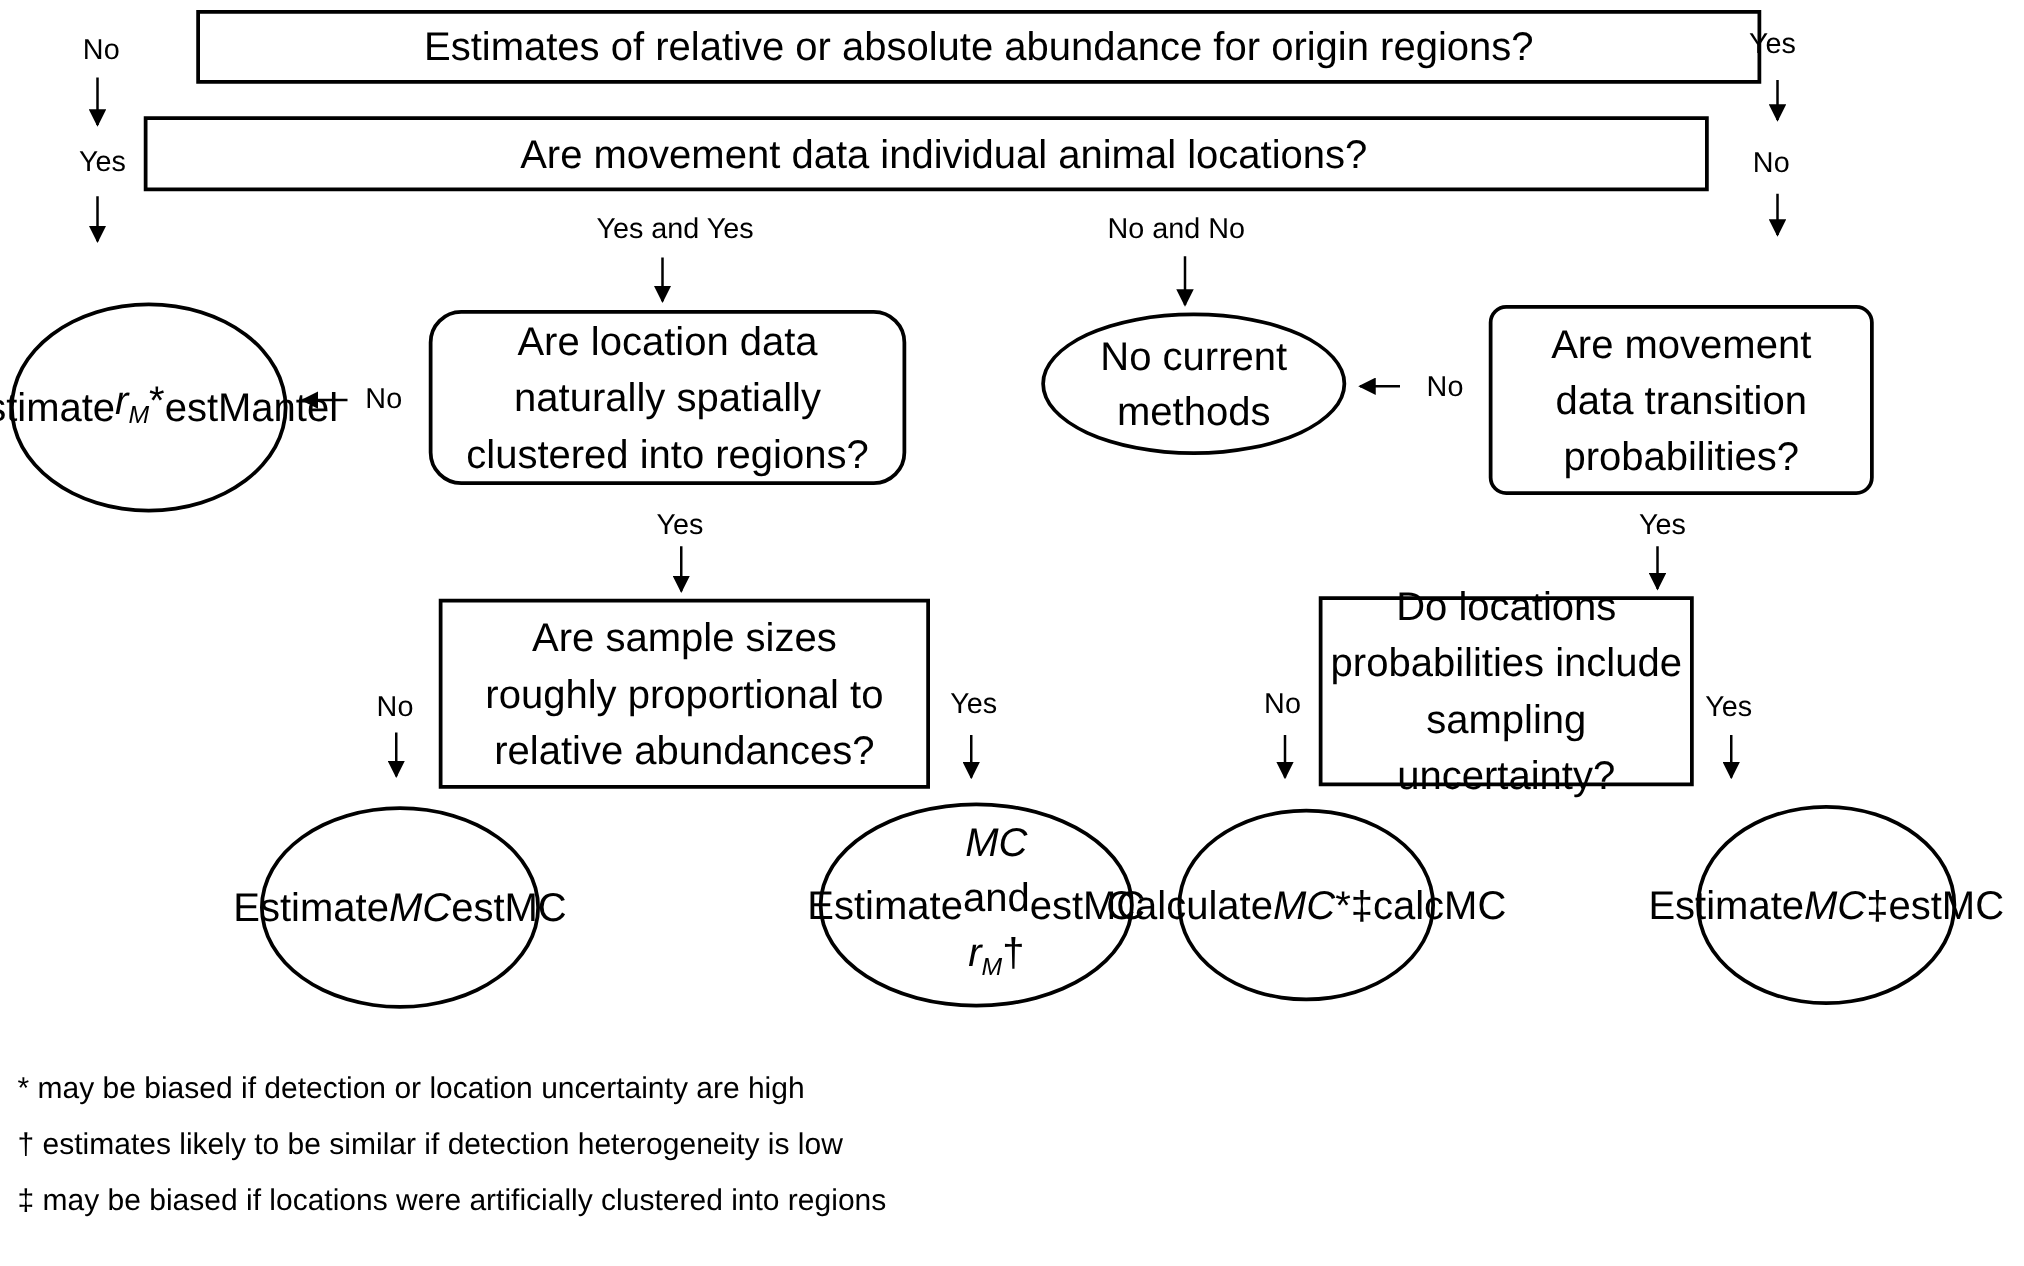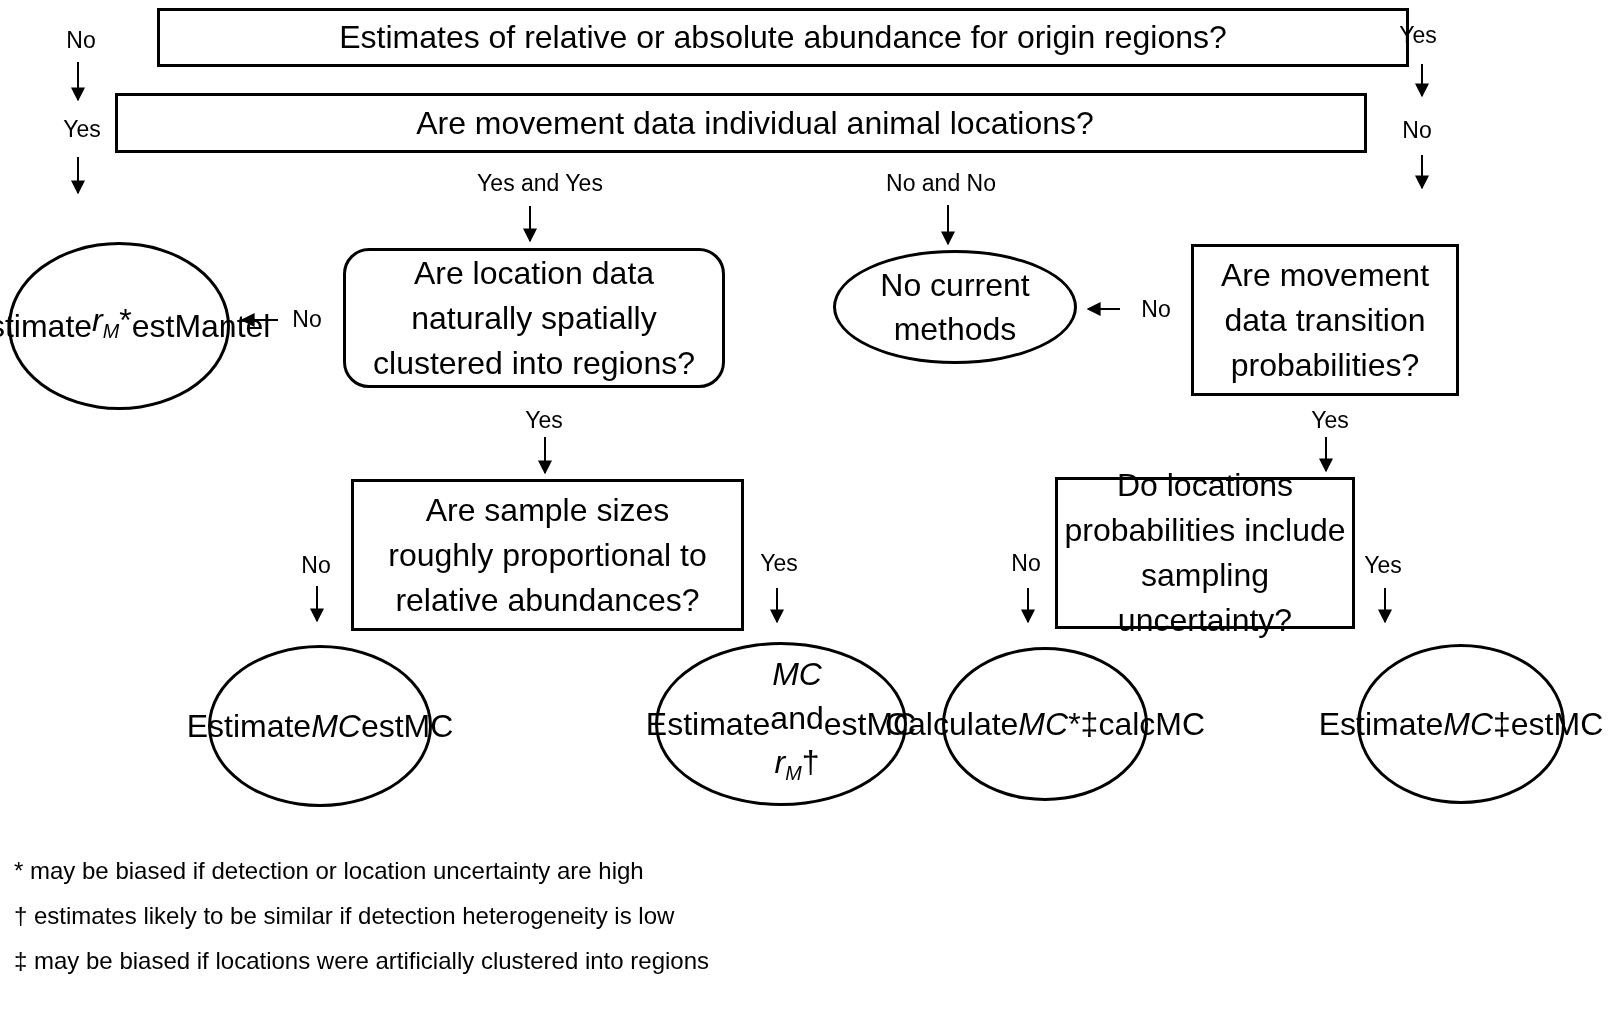--- a/index.html
+++ b/index.html
@@ -77,21 +77,21 @@
 naturally spatially
 clustered into regions?</div>
   </div>
 
   <div class="box" style="left:351px; top:479px; width:393px; height:152px;">
     <div>Are sample sizes
 roughly proportional to
 relative abundances?</div>
   </div>
 
-  <div class="box" style="left:1191px; top:244px; width:268px; height:152px;">
+  <div class="box" style="left:1191px; top:244px; width:308px; height:152px;border-radius:14px;">
     <div>Are movement
 data transition
 probabilities?</div>
   </div>
 
   <div class="box" style="left:1055px; top:477px; width:300px; height:152px;">
     <div>Do locations
 probabilities include
 sampling uncertainty?</div>
   </div>

